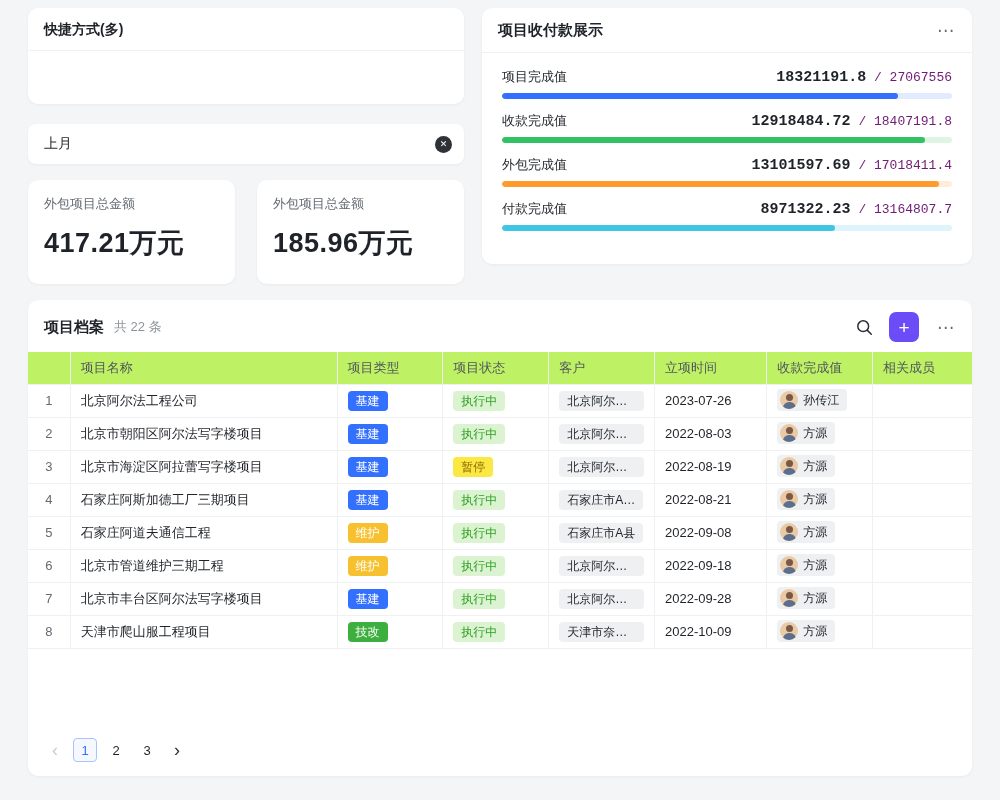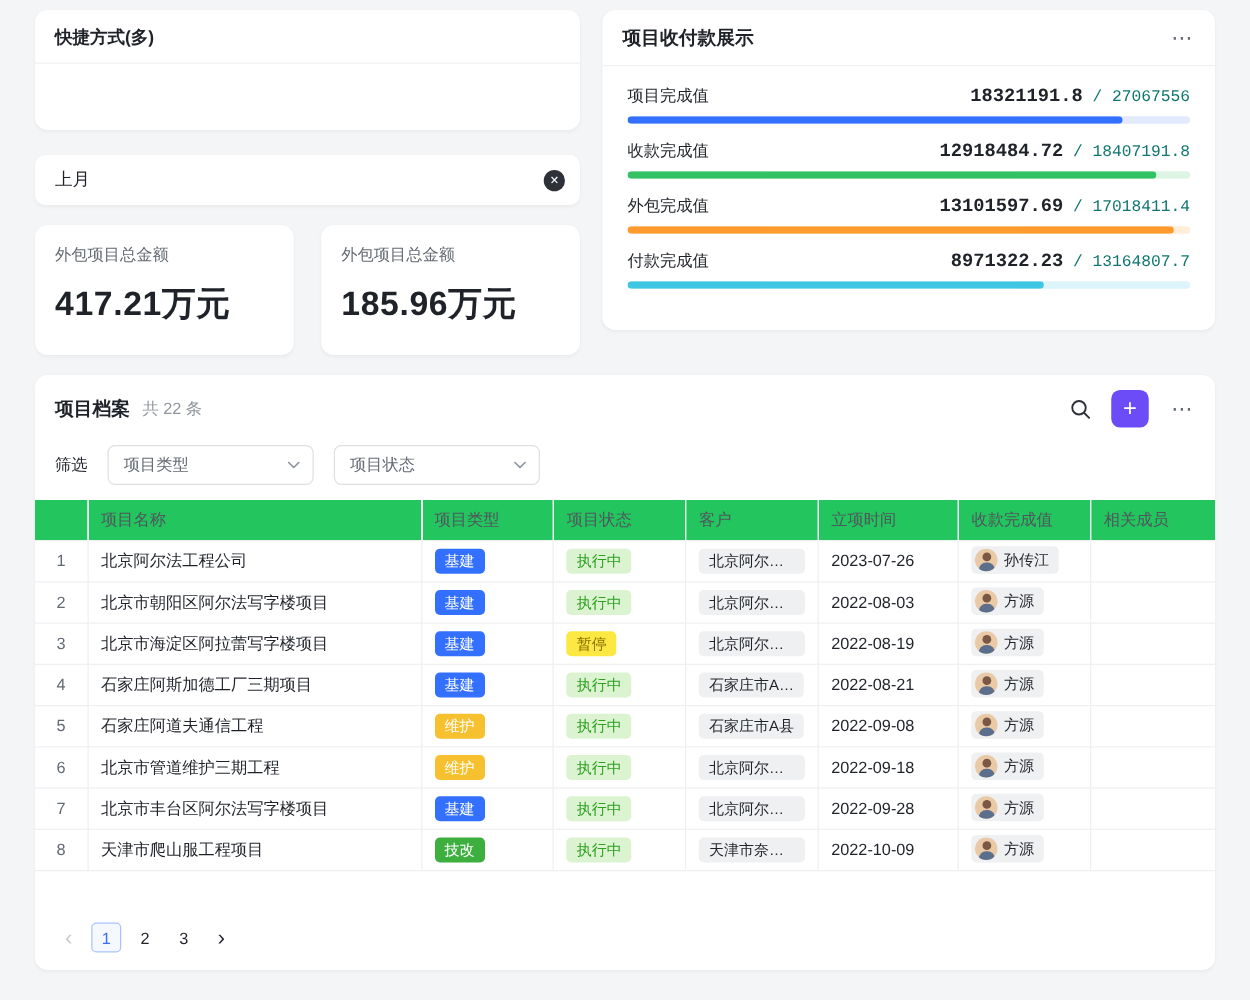--- a/index.html
+++ b/index.html
@@ -35,21 +35,21 @@
   .pay-card { height:256px; overflow:hidden; }
   .pay-hd { display:flex; align-items:center; justify-content:space-between; padding:12px 16px 11px; border-bottom:1px solid #f0f1f2; }
   .pay-title { font-size:15px; font-weight:bold; }
   .more-icon { color:#646a73; font-size:17px; line-height:1; cursor:pointer; padding:2px 2px; }
 
   .metrics { padding:15px 20px 0 20px; }
   .metric { margin-bottom:13px;font-family:Liberation Mono, monospace; }
   .metric-row { display:flex; justify-content:space-between; align-items:baseline; margin-bottom:7px; }
   .metric-label { font-size:13px; color:#1f2329; }
   .metric-value { font-size:15px; font-weight:bold; }
-  .metric-total { font-size:13px; font-weight:normal; color:#0f766e; }
+  .metric-total { font-size:13px; font-weight:normal; color:#701a75; }
   .bar { height:6px; border-radius:3px; overflow:hidden; }
   .bar-fill { height:100%; border-radius:3px; }
 
   
   .table-card { margin-top:16px; height:476px; display:flex; flex-direction:column; overflow:hidden; }
   .tc-hd { display:flex; align-items:center; padding:12px 16px 10px 16px; }
   .tc-title { font-size:15px; font-weight:bold; }
   .tc-count { font-size:13px; color:#8f959e; margin-left:10px; }
   .tc-actions { margin-left:auto; display:flex; align-items:center; gap:16px; }
   .icon-btn { background:none; border:none; padding:0; cursor:pointer; display:flex; align-items:center; }
@@ -60,21 +60,21 @@
   .filter-label { font-size:13px; color:#1f2329; }
   .select { width:165px; height:32px; border:1px solid #dee0e3; border-radius:6px; background:#fff;
             display:flex; align-items:center; justify-content:space-between; padding:0 10px 0 12px;
             font-size:13px; color:#646a73; cursor:pointer; }
 
   table { width:100%; border-collapse:collapse; table-layout:fixed; }
   th, td { border:1px solid #eef0f2; height:33px; padding:0 10px; font-size:13px; text-align:left;
            white-space:nowrap; overflow:hidden; text-overflow:ellipsis; }
   th:first-child, td:first-child { border-left:0; }
   th:last-child, td:last-child { border-right:0; }
-  thead th { border-top:0; background:#22c55e; color:#51565d; font-weight:normal; height:32px; }
+  thead th { border-top:0; background:#bef264; color:#51565d; font-weight:normal; height:32px; }
   tbody td { background:#fff; color:#1f2329; }
   .c-idx { color:#646a73; text-align:center; padding:0 4px; }
 
   .tag { display:inline-block; padding:1px 8px; border-radius:4px; font-size:12px; line-height:18px; color:#fff; }
   .gray-tag { display:inline-block; padding:1px 8px; border-radius:4px; font-size:12px; line-height:18px;
               background:#eff0f2; color:#1f2329; max-width:100%; overflow:hidden; text-overflow:ellipsis; vertical-align:middle;}
   .owner { display:inline-flex; align-items:center; gap:5px; background:#eff0f2; border-radius:4px;
            padding:2px 8px 2px 3px; font-size:12px; line-height:16px; }
   .avatar { width:18px; height:18px; border-radius:50%; background:#e9c9a6; position:relative; overflow:hidden; flex:none; }
   .avatar::before { content:""; position:absolute; width:7px; height:7px; border-radius:50%; background:#7a5843; left:5.5px; top:2.5px; }
@@ -178,35 +178,20 @@
           <svg width="17" height="17" viewBox="0 0 17 17" fill="none">
             <circle cx="7.2" cy="7.2" r="5.4" stroke="#2b2f36" stroke-width="1.5"></circle>
             <line x1="11.4" y1="11.4" x2="15.3" y2="15.3" stroke="#2b2f36" stroke-width="1.5" stroke-linecap="round"></line>
           </svg>
         </button>
         <button class="plus-btn" style="background: rgb(107, 76, 246);">+</button>
         <span class="more-icon">⋯</span>
       </div>
     </div>
 
-    <div class="filter-row">
-      <span class="filter-label">筛选</span>
-      <div class="select">
-        <span>项目类型</span>
-        <svg width="10" height="6" viewBox="0 0 10 6" fill="none">
-          <path d="M1 1l4 4 4-4" stroke="#8f959e" stroke-width="1.4" stroke-linecap="round" stroke-linejoin="round"></path>
-        </svg>
-      </div>
-      <div class="select">
-        <span>项目状态</span>
-        <svg width="10" height="6" viewBox="0 0 10 6" fill="none">
-          <path d="M1 1l4 4 4-4" stroke="#8f959e" stroke-width="1.4" stroke-linecap="round" stroke-linejoin="round"></path>
-        </svg>
-      </div>
-    </div>
 
     <table>
       <colgroup>
         <col style="width:40px">
           <col style="width:252px">
           <col style="width:100px">
           <col style="width:100px">
         <col style="width:100px">
           <col style="width:106px">
           <col style="width:100px">

